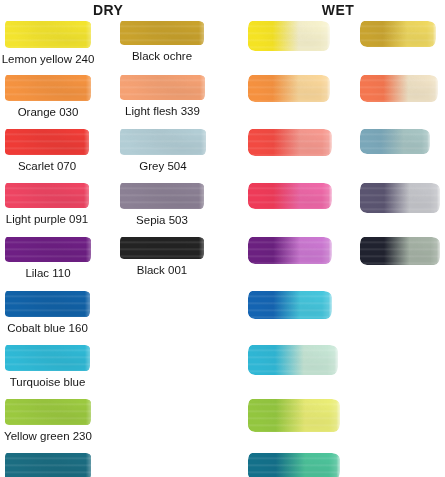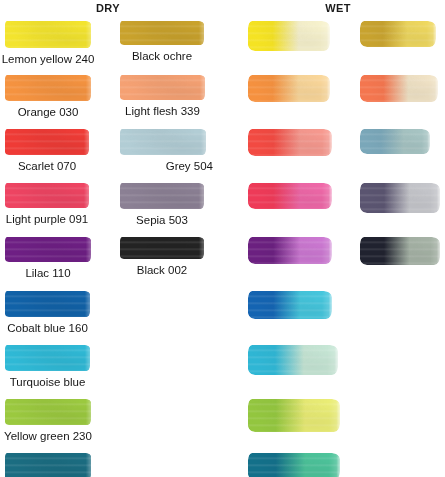--- a/index.html
+++ b/index.html
@@ -18,21 +18,21 @@
     width: 445px;
     height: 477px;
     background: #ffffff;
     overflow: hidden;
   }
 
   
   .col-head {
     position: absolute;
     top: 2px;
-    font-size: 11px;
+    font-size: 14px;
     font-weight: bold;
     letter-spacing: 0.4px;
     color: #1b1b1b;
     text-align: center;
     white-space: nowrap;
   }
   #head-dry { left: 78px; width: 60px; }
   #head-wet { left: 308px; width: 60px; }
 
   
@@ -144,29 +144,29 @@
       <div class="cell dry" style="left: 120px; top: 21px;">
         <div class="stroke" style="width: 84px; height: 24px; left: 0px; top: 0px; background: rgb(201, 162, 44);"></div>
         <div class="label" style="top: 29px; left: -8px; width: 100px;">Black ochre</div>
       </div>
       <div class="cell dry" style="left: 120px; top: 75px;">
         <div class="stroke" style="width: 85px; height: 25px; left: 0px; top: 0px; background: rgb(245, 161, 115);"></div>
         <div class="label" style="top: 30px; left: -7.5px; width: 100px;">Light flesh 339</div>
       </div>
       <div class="cell dry" style="left: 120px; top: 129px;">
         <div class="stroke" style="width: 86px; height: 26px; left: 0px; top: 0px; background: rgb(178, 205, 213);"></div>
-        <div class="label" style="top: 31px; left: -7px; width: 100px; text-align: right;">Grey 504</div>
+        <div class="label" style="top: 31px; left: -7px; width: 100px;">Grey 504</div>
       </div>
       <div class="cell dry" style="left: 120px; top: 183px;">
         <div class="stroke" style="width: 84px; height: 26px; left: 0px; top: 0px; background: rgb(139, 128, 148);"></div>
         <div class="label" style="top: 31px; left: -8px; width: 100px;">Sepia 503</div>
       </div>
       <div class="cell dry" style="left: 120px; top: 237px;">
         <div class="stroke" style="width: 84px; height: 22px; left: 0px; top: 0px; background: rgb(35, 35, 35);"></div>
-        <div class="label" style="top: 27px; left: -8px; width: 100px;">Black 002</div>
+        <div class="label" style="top: 27px; left: -8px; width: 100px;">Black 001</div>
       </div>
       <div class="cell wet" style="left: 248px; top: 21px;">
         <div class="stroke" style="width: 82px; height: 30px; left: 0px; top: 0px; background: linear-gradient(to right, rgb(245, 227, 35) 0%, rgb(245, 227, 35) 30%, rgb(247, 242, 205) 62%, rgb(247, 242, 205) 100%);"></div>
       </div>
       <div class="cell wet" style="left: 248px; top: 75px;">
         <div class="stroke" style="width: 82px; height: 27px; left: 0px; top: 0px; background: linear-gradient(to right, rgb(245, 145, 63) 0%, rgb(245, 145, 63) 30%, rgb(250, 215, 154) 62%, rgb(250, 215, 154) 100%);"></div>
       </div>
       <div class="cell wet" style="left: 248px; top: 129px;">
         <div class="stroke" style="width: 84px; height: 27px; left: 0px; top: 0px; background: linear-gradient(to right, rgb(242, 74, 66) 0%, rgb(242, 74, 66) 30%, rgb(247, 153, 143) 62%, rgb(247, 153, 143) 100%);"></div>
       </div>

